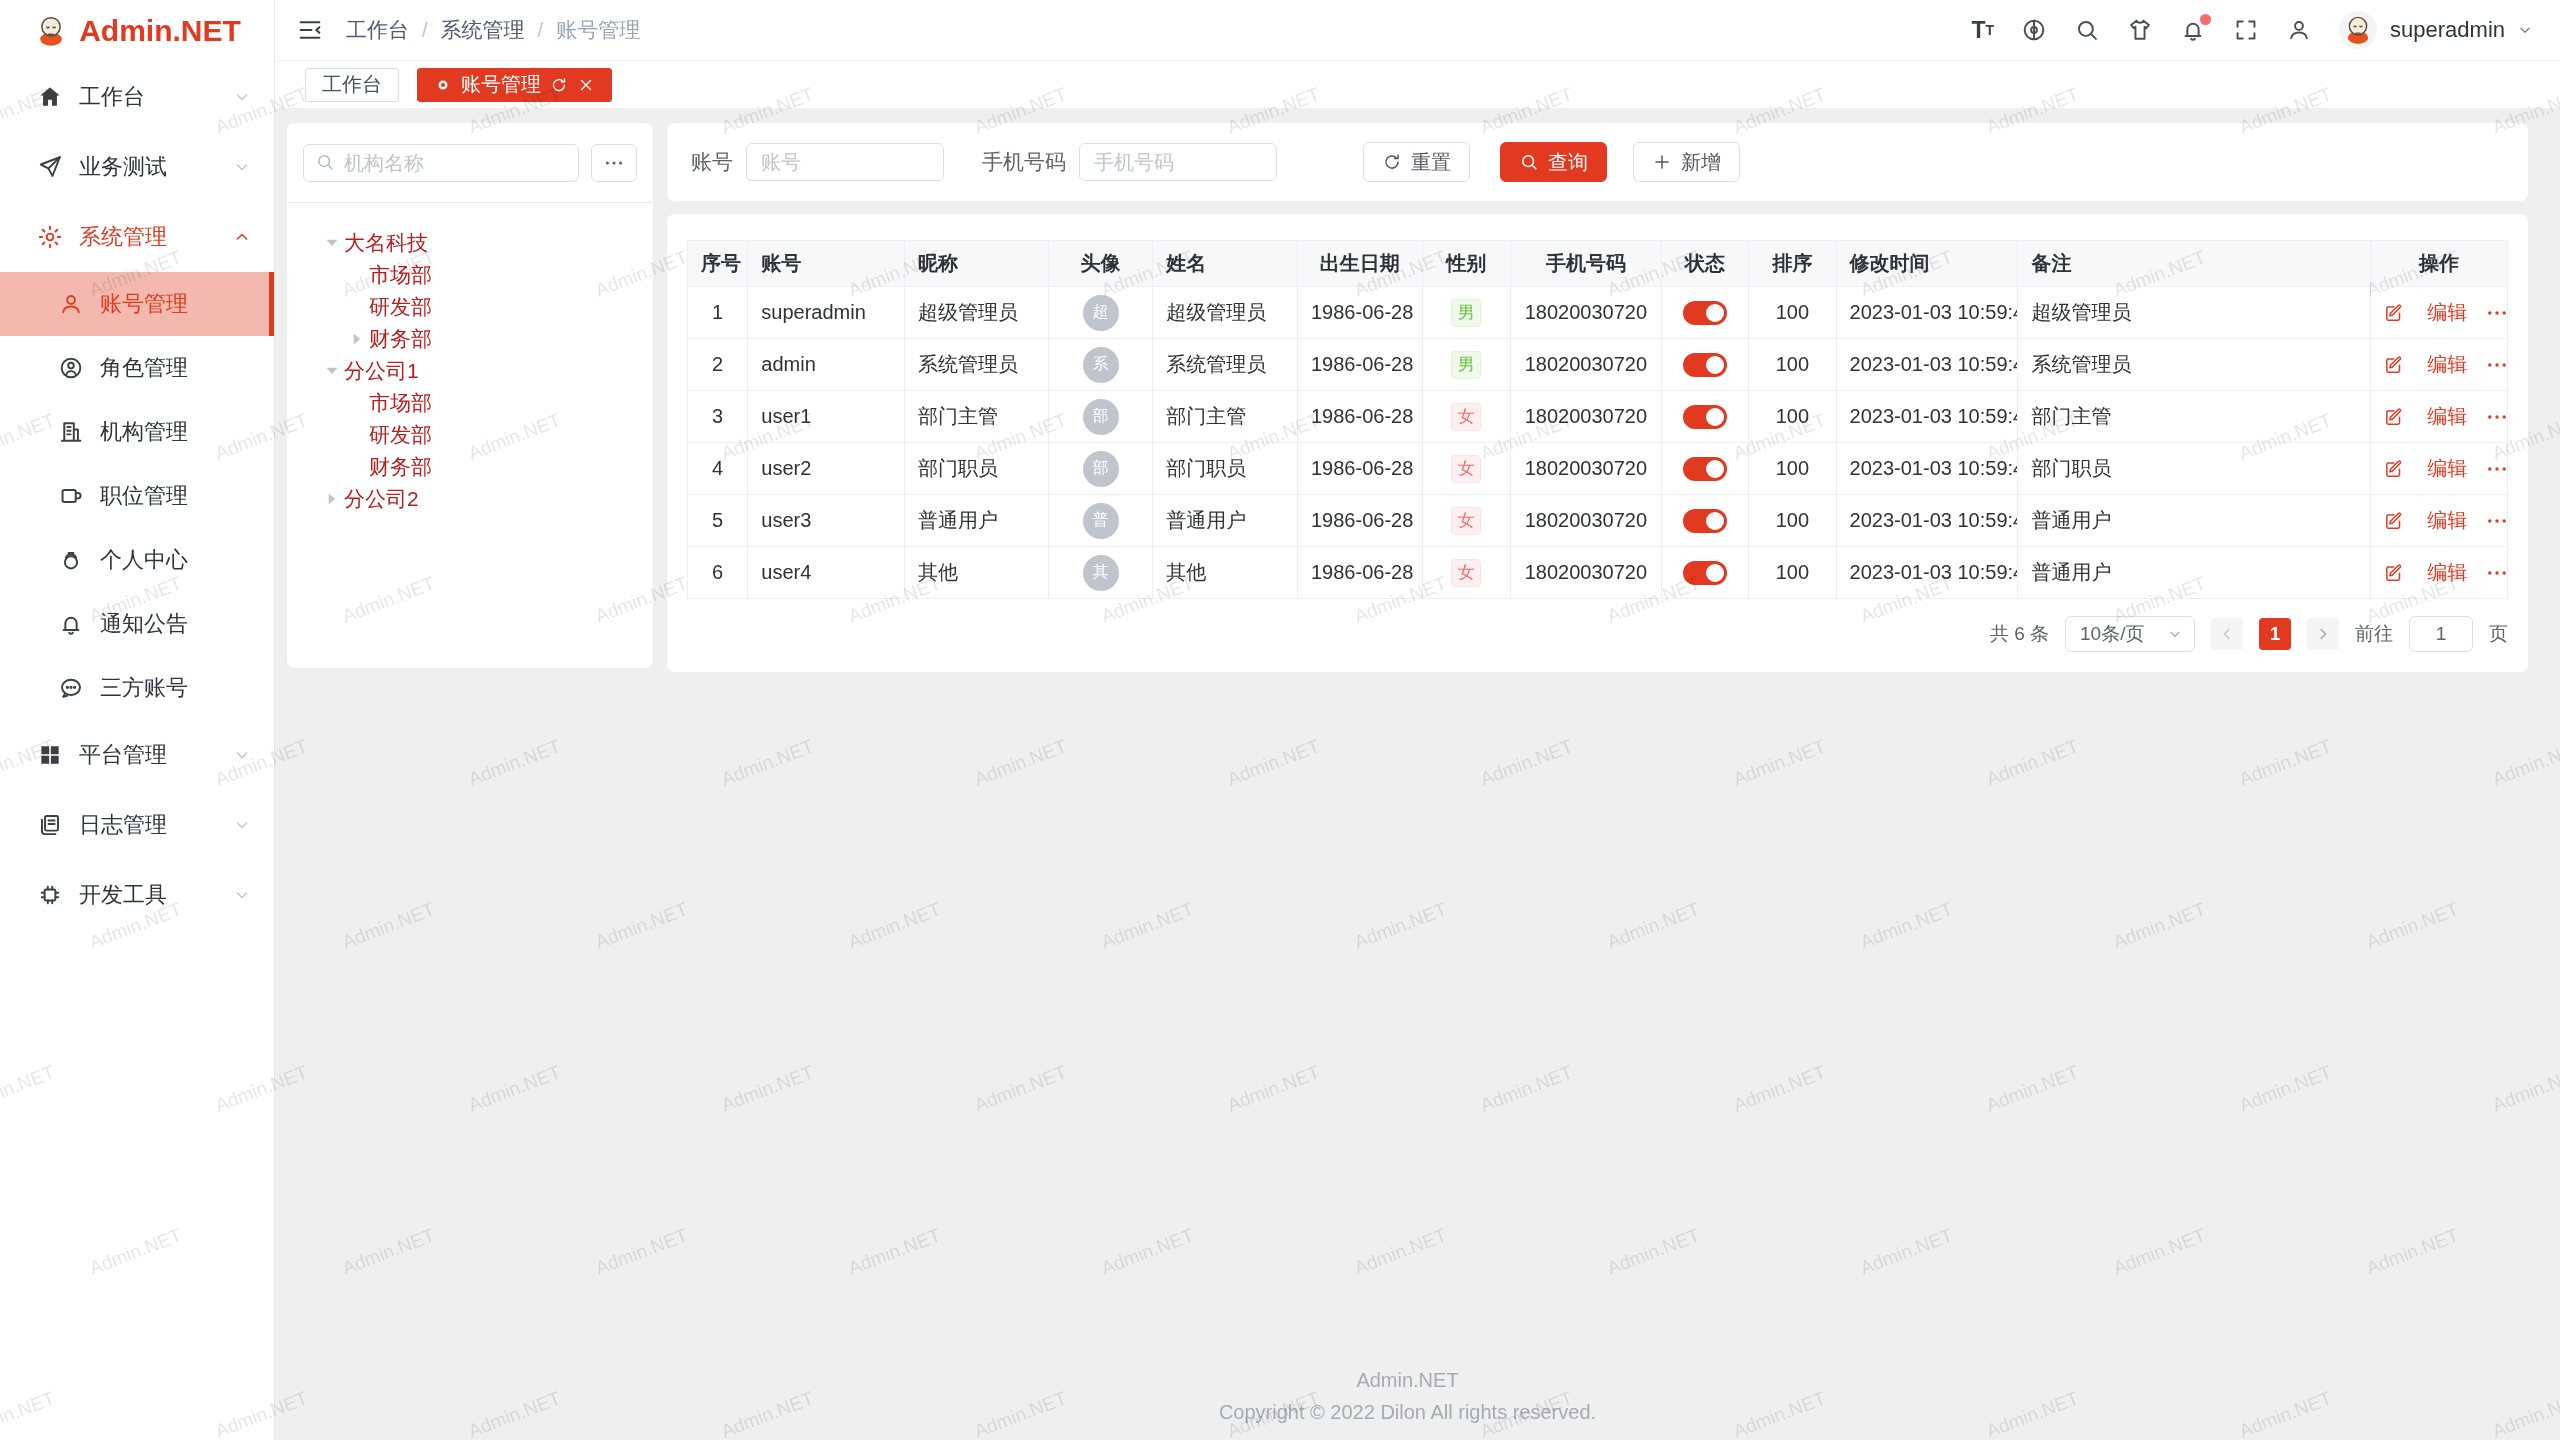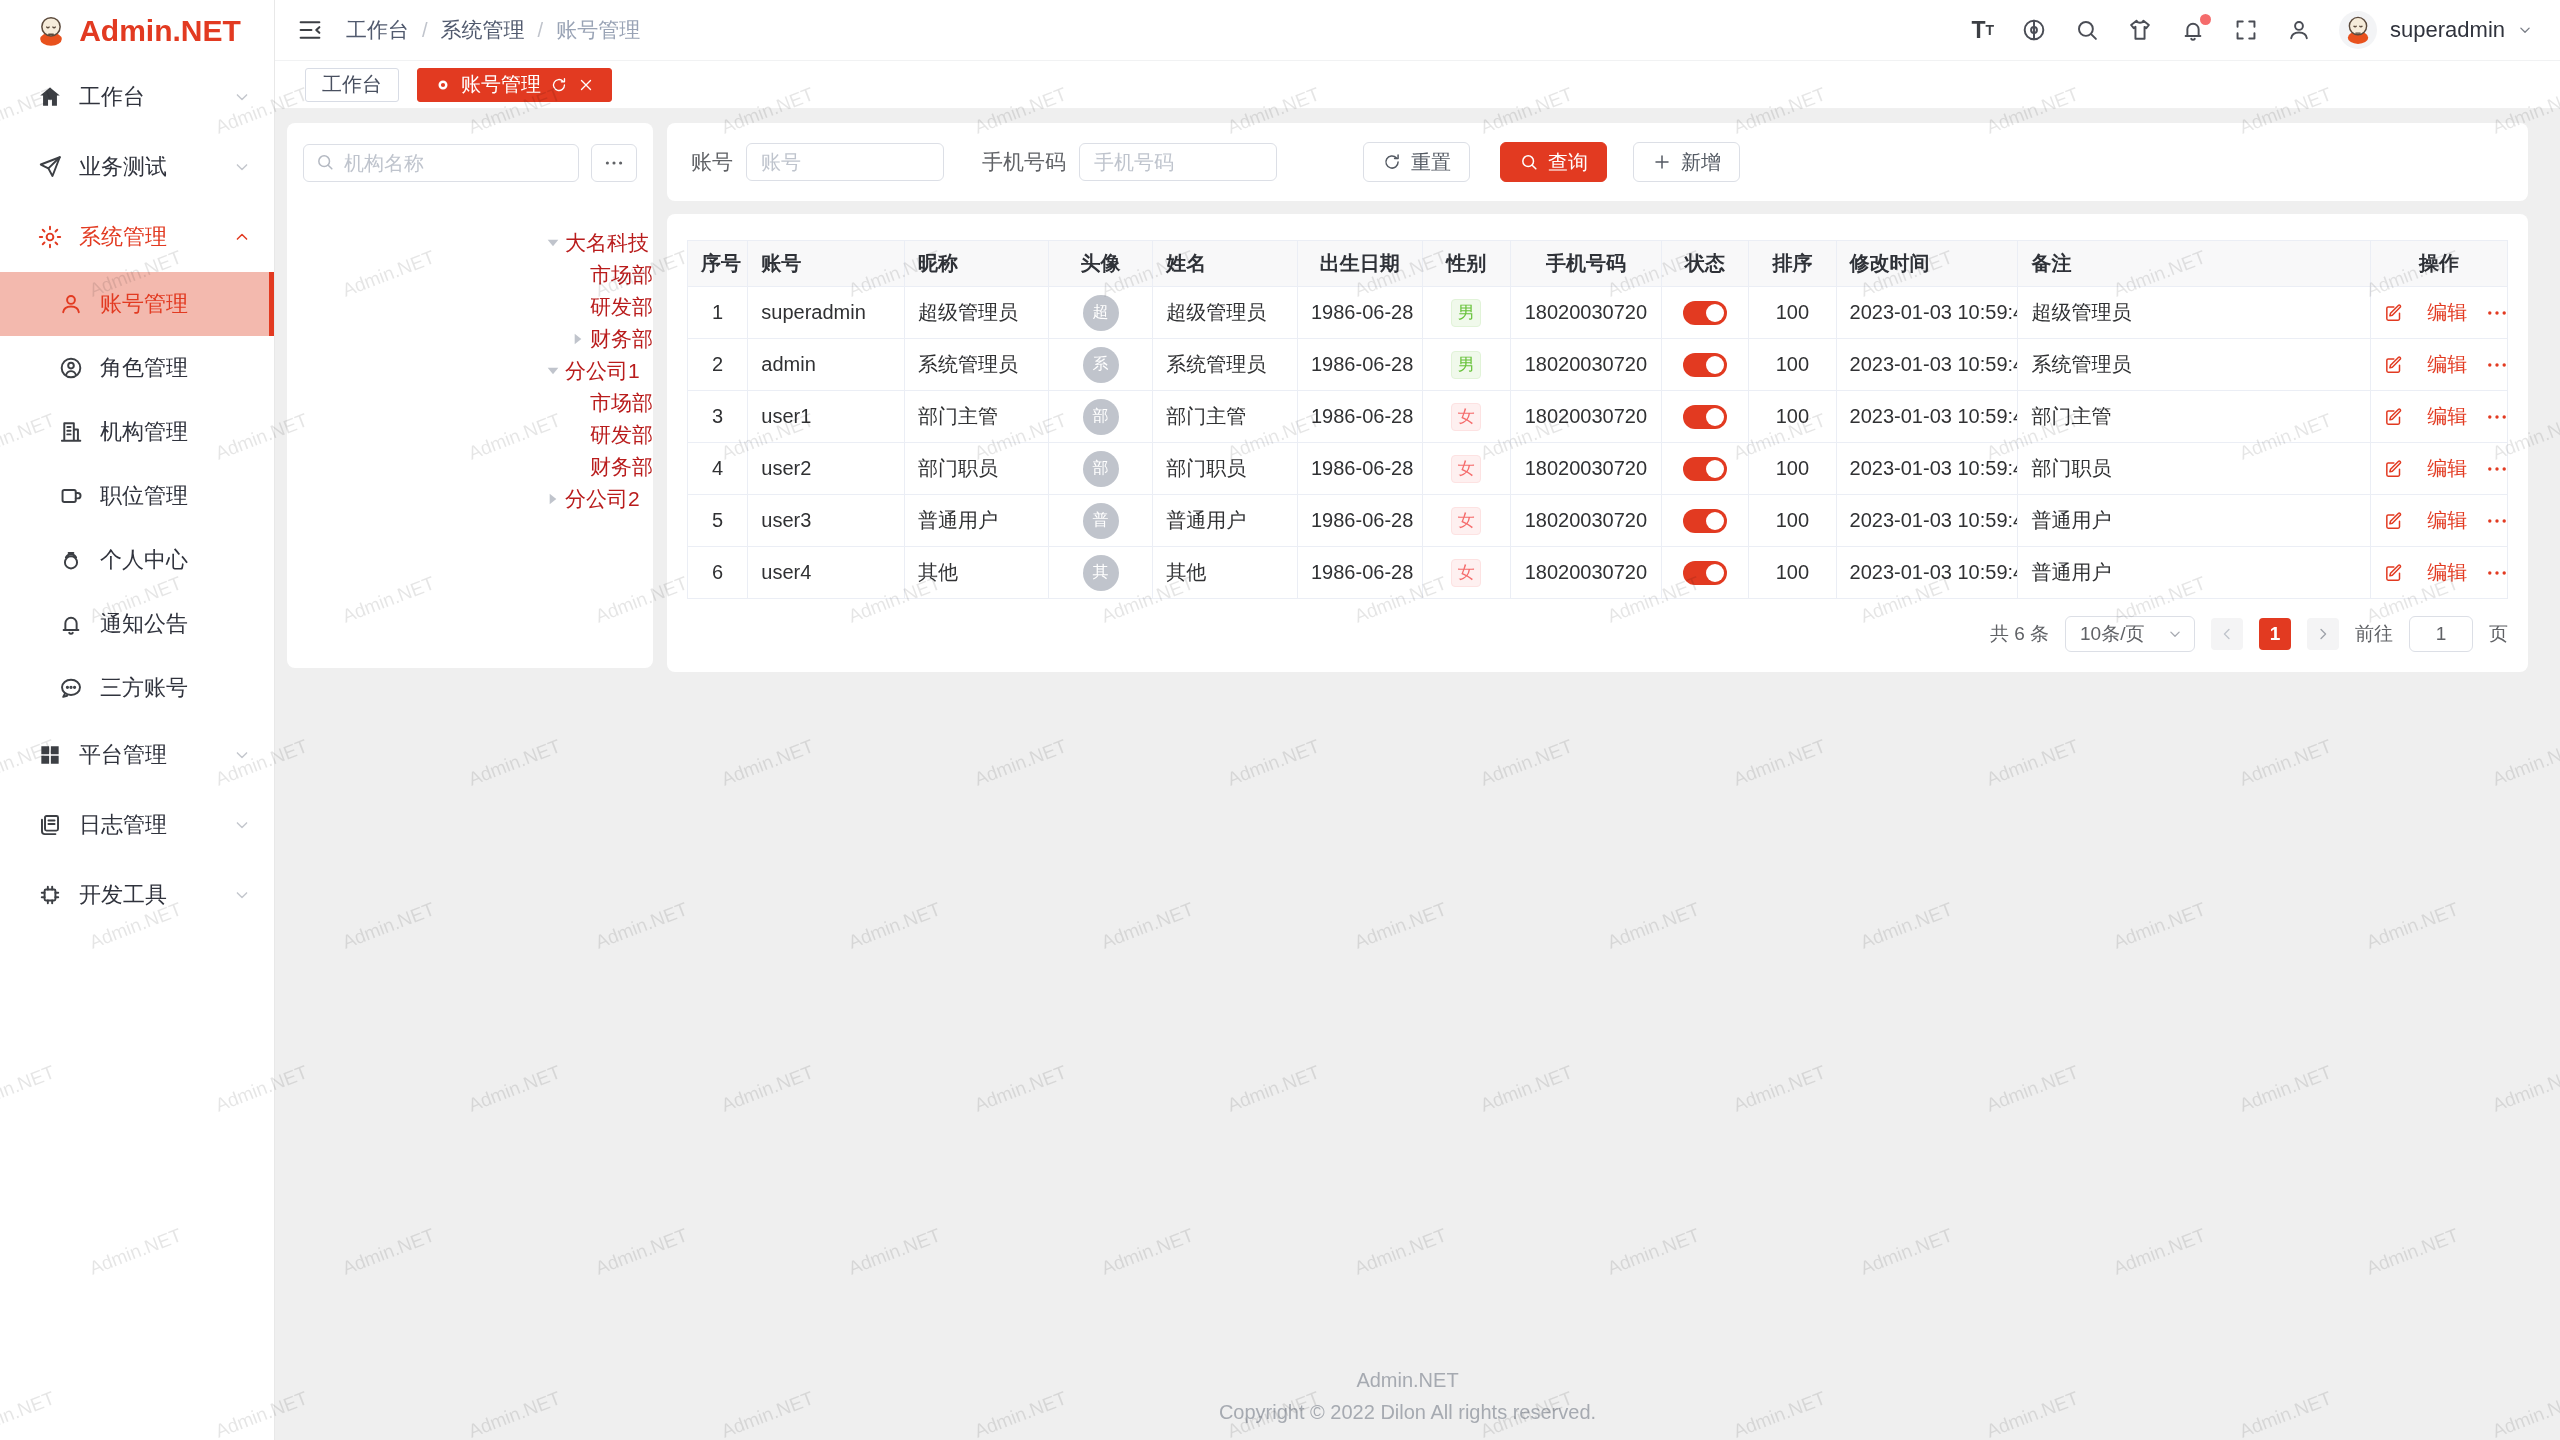--- a/index.html
+++ b/index.html
@@ -44,21 +44,21 @@
   .uchev{width:18px;height:18px;color:#7a7e87;margin-left:-16px;cursor:pointer;}
 
   .tabbar{height:47px;background:#fff;border-bottom:1px solid #f0f0f0;display:flex;align-items:center;padding-left:30px;gap:18px;flex:none;}
   .tab{height:34px;padding:0 16px;border:1px solid #d8dce5;border-radius:3px;background:#fff;color:#495060;font-size:20px;display:inline-flex;align-items:center;gap:9px;cursor:pointer;box-sizing:border-box;}
   .tab.active{background:var(--accent);border-color:var(--accent);color:#fff;}
   .tab .icn{width:18px;height:18px;}
 
   
   .content{flex:1;background:var(--content-bg);padding:14px 32px 0 12px;position:relative;display:flex;gap:14px;align-items:flex-start;min-height:0;}
   .card{background:#fff;border-radius:8px;box-sizing:border-box;}
-  .tree-card{width:366px;height:545px;flex:none;display:flex;flex-direction:column;align-items:flex-end;}
+  .tree-card{width:366px;height:545px;flex:none;display:flex;flex-direction:column;}
   .tree-head{display:flex;align-items:center;padding:21px 16px 20px 16px;gap:12px;}
   .search-wrap{position:relative;flex:1;}
   .search-wrap .icn{position:absolute;left:12px;top:8px;width:20px;height:20px;color:#b4b9c2;}
   .tree-search{width:100%;height:38px;box-sizing:border-box;border:1px solid #dcdfe6;border-radius:6px;padding:0 12px 0 40px;font-size:20px;color:#606266;outline:none;}
   input::placeholder{color:#bfc4cd;}
   .more-sq{width:46px;height:38px;flex:none;border:1px solid #dcdfe6;border-radius:6px;display:inline-flex;align-items:center;justify-content:center;color:#606266;cursor:pointer;box-sizing:border-box;}
   .more-sq .icn{width:22px;height:22px;}
   .tree-divider{height:1px;background:#e9ebef;margin:0;}
   .tree-body{padding-top:24px;}
   .tnode{height:32px;display:flex;align-items:center;font-size:21px;color:#b91c1c;cursor:pointer;}

